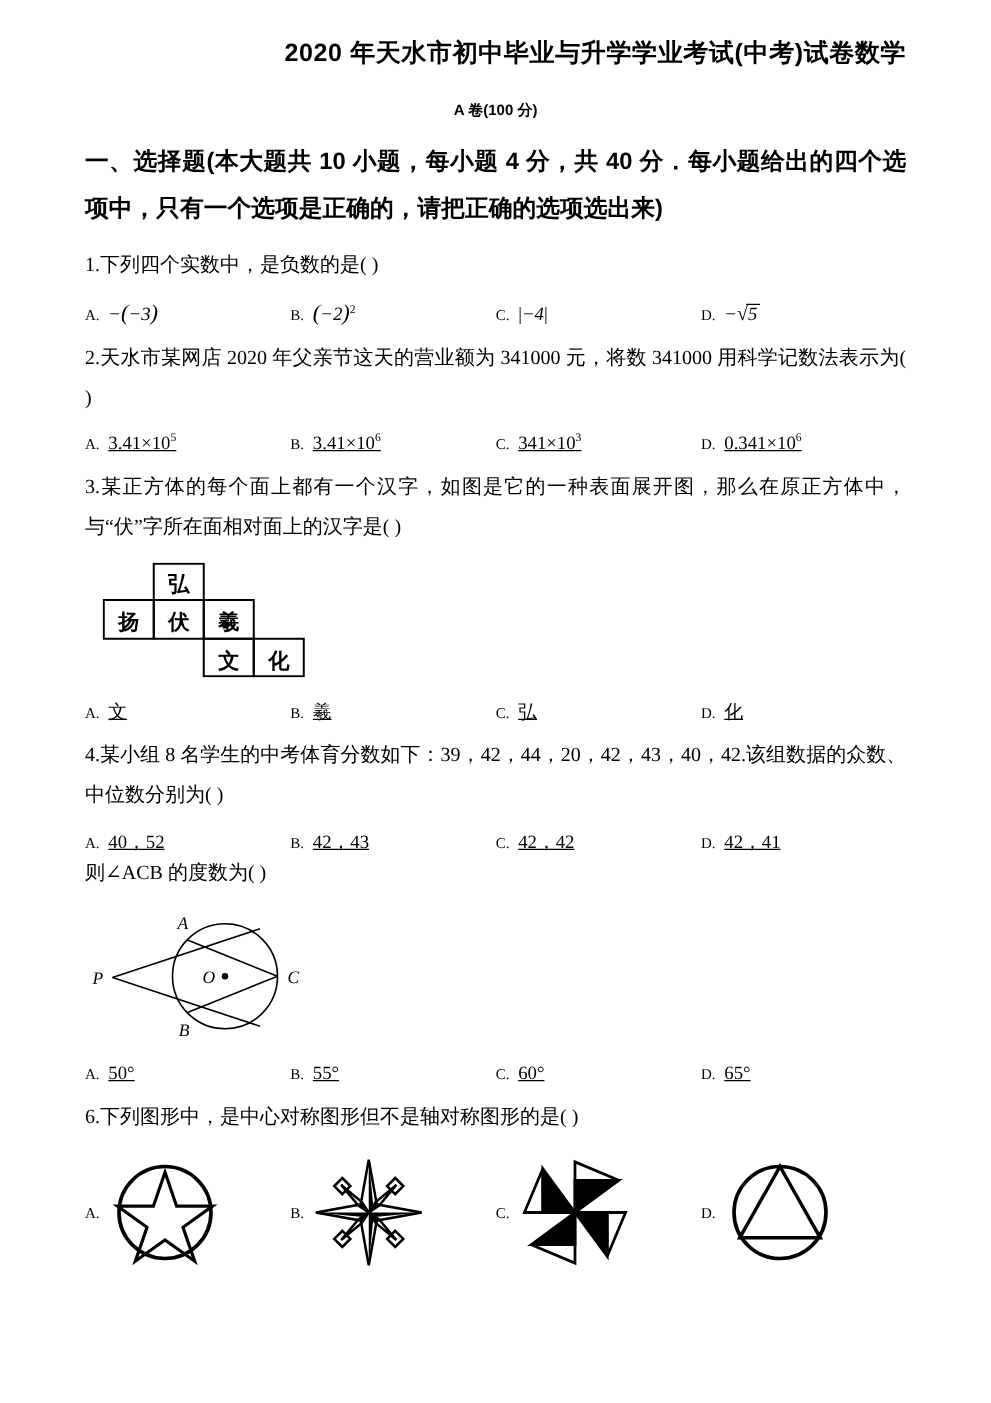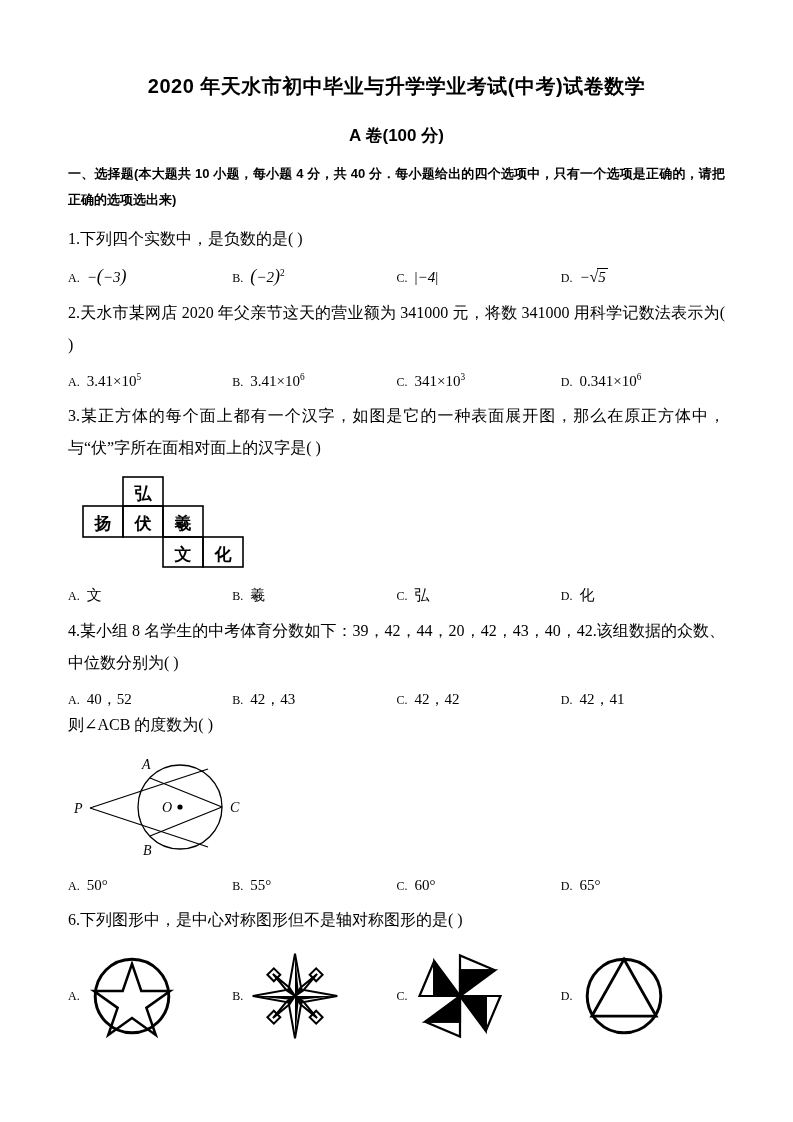--- a/index.html
+++ b/index.html
@@ -16,36 +16,36 @@
 
   .page {
     position: relative;
     width: 793px;
     height: 1122px;
     padding: 0 68px;
   }
 
   
   .doc-title {
-    text-align: center;
+    text-align: right;
     font-size: 20px;
     font-weight: bold;
     letter-spacing: 0.5px;
-    margin-top: 73px;
+    margin-top: 29px;
     font-family: "Liberation Sans", "DejaVu Sans", sans-serif;
   }
   .doc-subtitle {
     text-align: center;
-    font-size: 17px;
+    font-size: 12px;
     font-weight: bold;
     margin-top: 24px;
     font-family: "Liberation Sans", "DejaVu Sans", sans-serif;
   }
   .section-head {
-    font-size: 13px;
+    font-size: 19px;
     font-weight: bold;
     line-height: 2.0;
     margin-top: 14px;
     text-align: justify;
     font-family: "Liberation Sans", "DejaVu Sans", sans-serif;
   }
 
   
   .q-stem {
     font-size: 16px;
@@ -66,21 +66,21 @@
     align-items: baseline;
     gap: 7px;
   }
   .opt-row .opt-letter {
     font-size: 12px;
   }
   .opt-row .opt-text {
     font-style: italic;
     font-size: 15px;
   }
-  .opt-row.plain .opt-text { font-style: normal; }
+  .opt-row.plain .opt-text { font-style: normal; text-decoration: underline; }
   sup.exp { font-size: 0.62em; vertical-align: super; font-style: normal; }
   .sqrt-wrap {
     display: inline-flex;
     align-items: stretch;
     font-style: normal;
   }
   .sqrt-sign { font-size: 16px; }
   .radicand {
     border-top: 1px solid #000;
     padding: 0 2px 0 1px;

